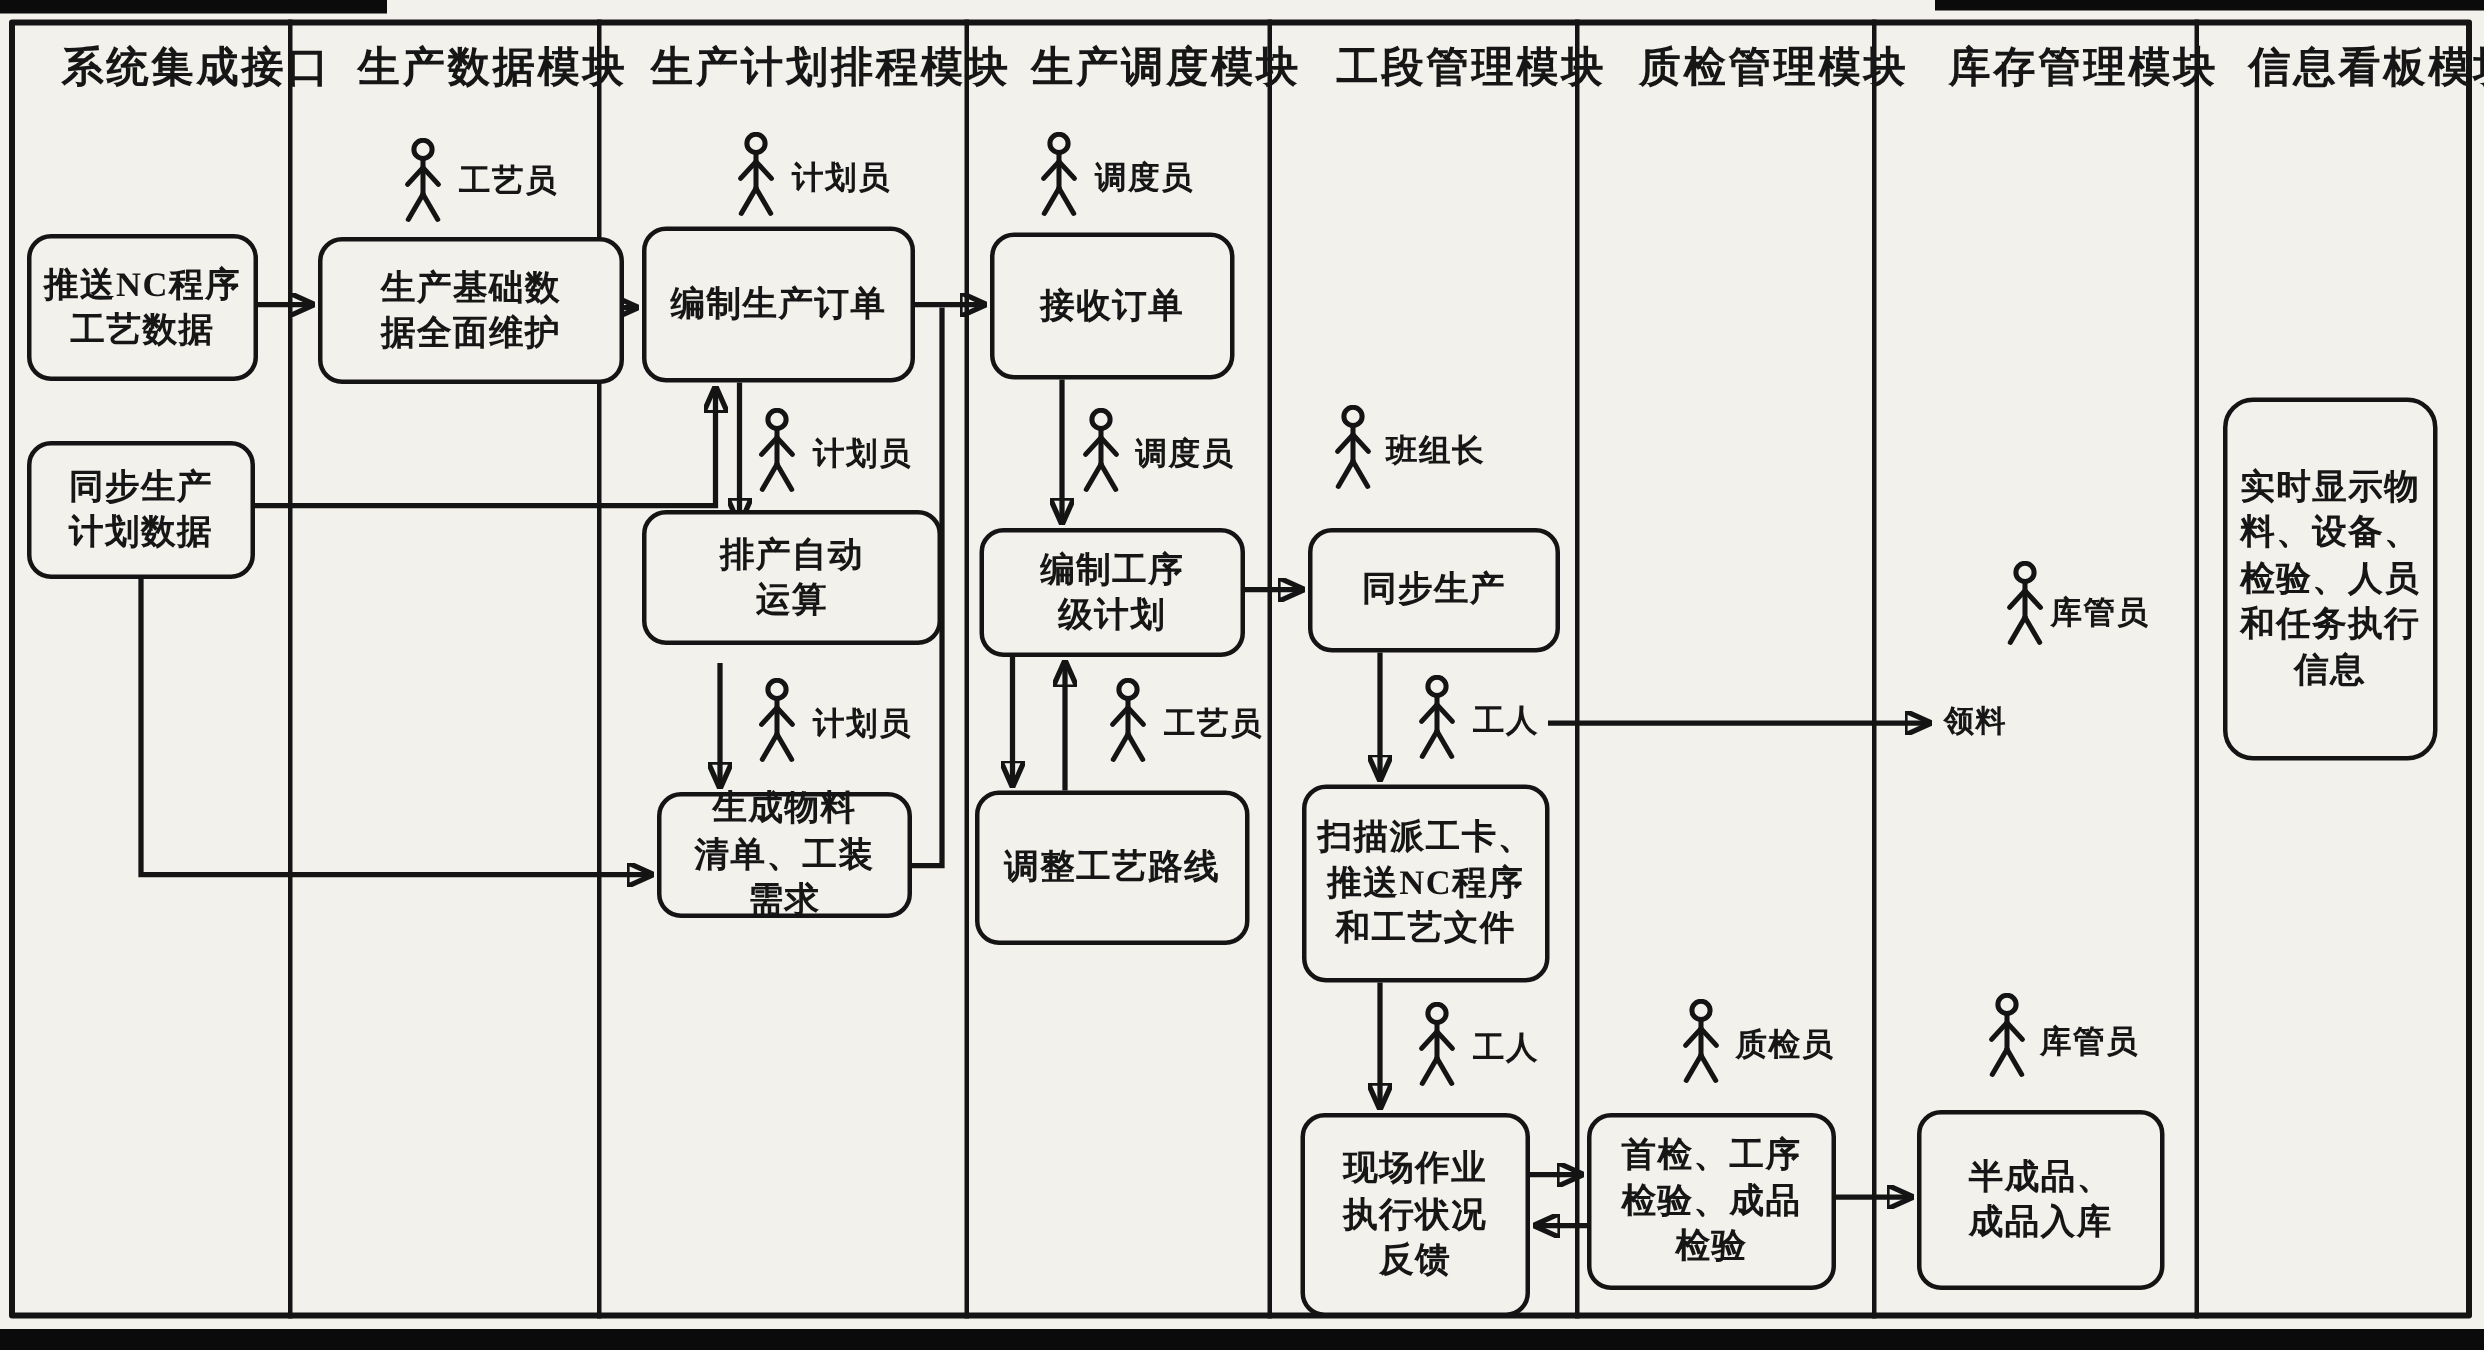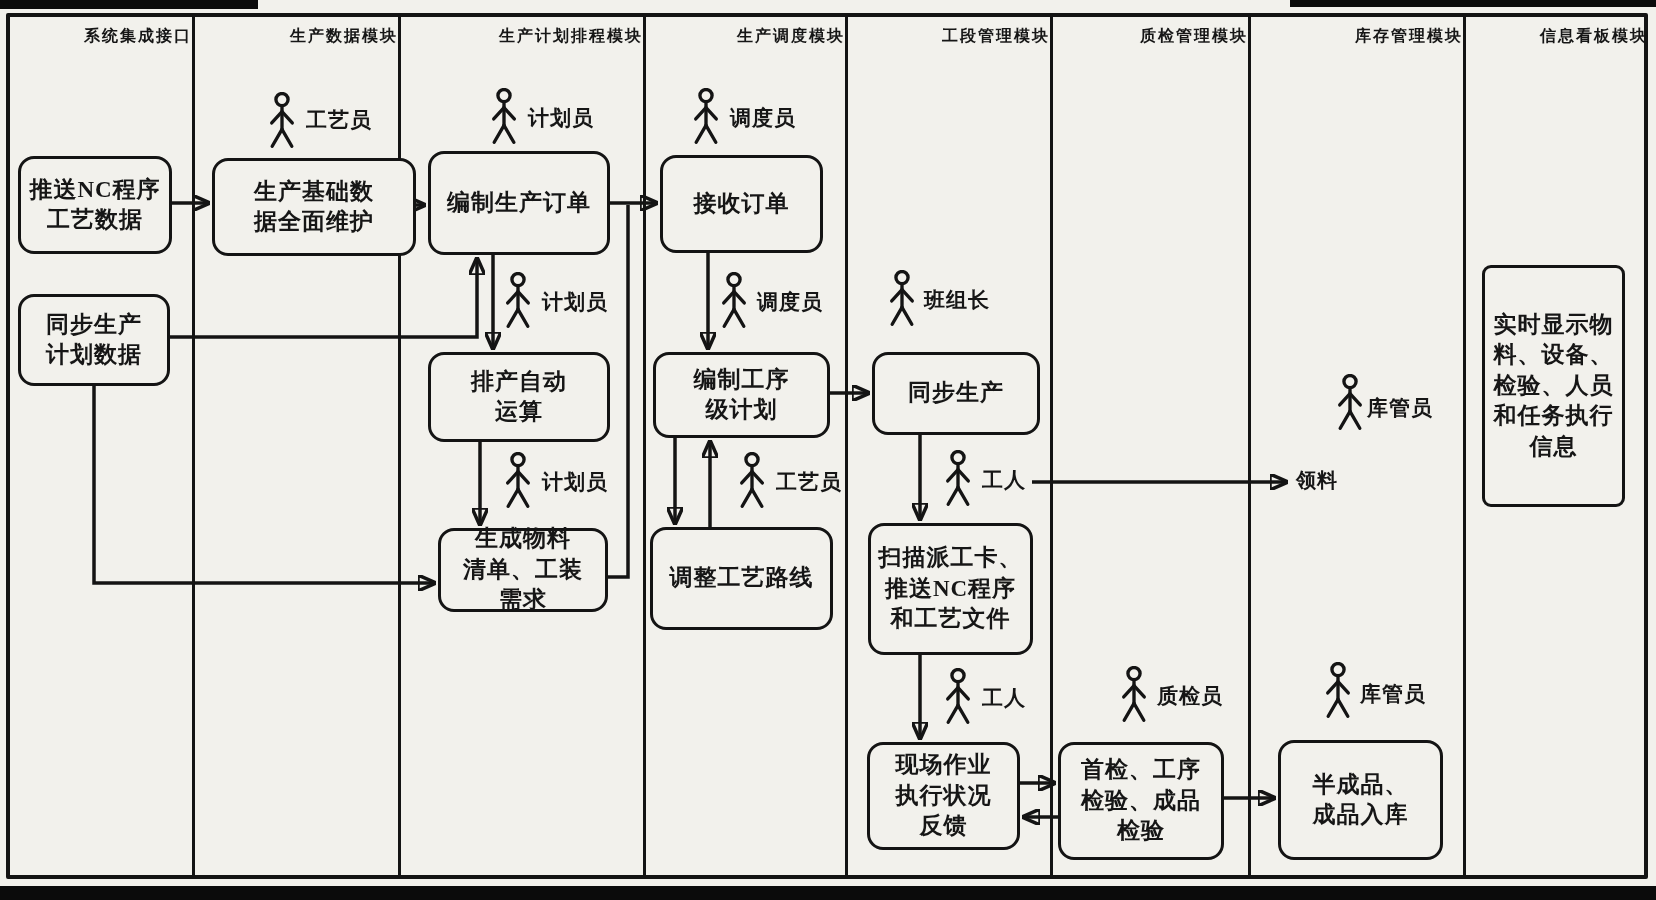--- a/index.html
+++ b/index.html
@@ -11,22 +11,22 @@
   }
   .frame{
     position:absolute; left:6px; top:13px; width:1642px; height:866px;
     border:4px solid #141414; box-sizing:border-box; border-radius:2px;
   }
   .lane-divider{
     position:absolute; top:13px; height:866px; width:3px; background:#141414;
   }
   .lane-title{
     position:absolute; top:26px; height:34px;
-    font-size:16px; font-weight:bold; text-align:right;
-    letter-spacing:2px; white-space:nowrap;
+    font-size:28px; font-weight:bold; text-align:center;
+    letter-spacing:2px; white-space:nowrap;margin-left:32px;
   }
   .node{
     position:absolute; box-sizing:border-box;
     border:3.5px solid #141414; border-radius:16px;
     background:#f2f1ec;
     display:flex; align-items:center; justify-content:center;
     text-align:center; font-size:23px; font-weight:bold;
     line-height:1.32; white-space:pre-line; letter-spacing:1px;
     padding:4px 6px;
   }
@@ -104,42 +104,42 @@
   <div class="lane-title" style="left:1251px;width:212px">库存管理模块</div>
   <div class="lane-title" style="left:1466px;width:182px">信息看板模块</div>
 
   <div class="node" style="left:18px;top:156px;width:154px;height:98px">推送NC程序
 工艺数据</div>
   <div class="node" style="left:18px;top:294px;width:152px;height:92px">同步生产
 计划数据</div>
   <div class="node" style="left:212px;top:158px;width:204px;height:98px">生产基础数
 据全面维护</div>
   <div class="node" style="left:428px;top:151px;width:182px;height:104px">编制生产订单</div>
-  <div class="node" style="left:428px;top:352px;width:182px;height:90px">排产自动
+  <div class="node" style="left:428px;top:340px;width:200px;height:90px">排产自动
 运算</div>
   <div class="node" style="left:438px;top:528px;width:170px;height:84px">生成物料
 清单、工装
 需求</div>
   <div class="node" style="left:660px;top:155px;width:163px;height:98px">接收订单</div>
   <div class="node" style="left:653px;top:352px;width:177px;height:86px">编制工序
 级计划</div>
   <div class="node" style="left:650px;top:527px;width:183px;height:103px">调整工艺路线</div>
   <div class="node" style="left:872px;top:352px;width:168px;height:83px">同步生产</div>
   <div class="node" style="left:868px;top:523px;width:165px;height:132px">扫描派工卡、
 推送NC程序
 和工艺文件</div>
-  <div class="node" style="left:867px;top:742px;width:153px;height:108px">现场作业
+  <div class="node" style="left:867px;top:742px;width:153px;height:136px">现场作业
 执行状况
 反馈</div>
   <div class="node" style="left:1058px;top:742px;width:166px;height:118px">首检、工序
 检验、成品
 检验</div>
   <div class="node" style="left:1278px;top:740px;width:165px;height:120px">半成品、
 成品入库</div>
-  <div class="node" style="left:1482px;top:265px;width:143px;height:242px;border-radius:9px">实时显示物
+  <div class="node" style="left:1482px;top:265px;width:143px;height:242px;border-radius:20px">实时显示物
 料、设备、
 检验、人员
 和任务执行
 信息</div>
 
   <div class="actor" style="left:268px;top:92px">
     <svg class="actor-svg" width="28" height="60">
         <use href="#stick-figure"></use>
       </svg>
   </div>

